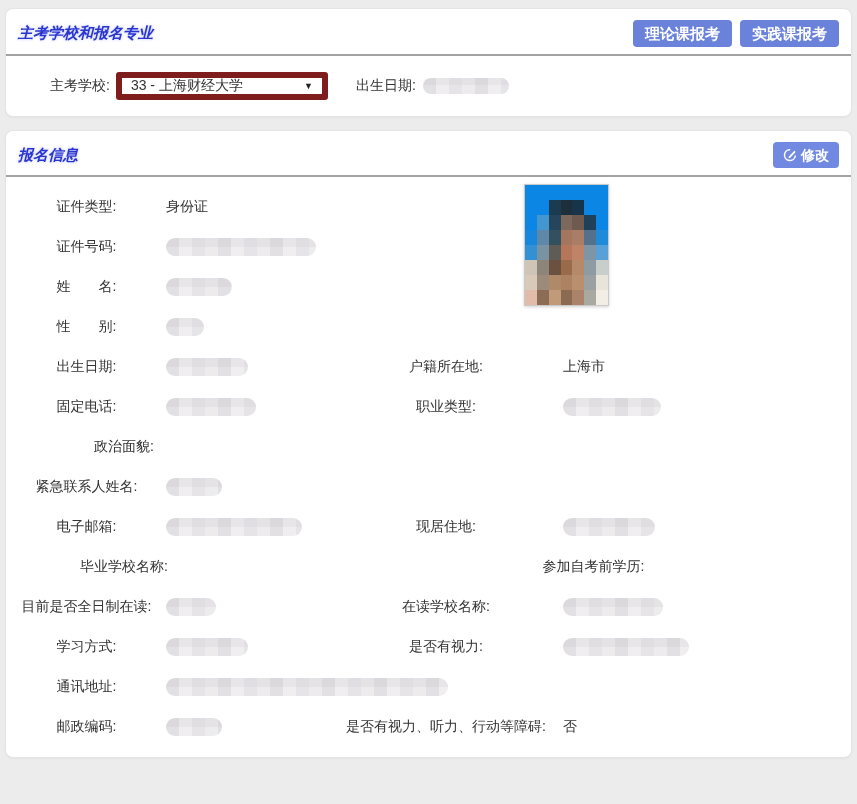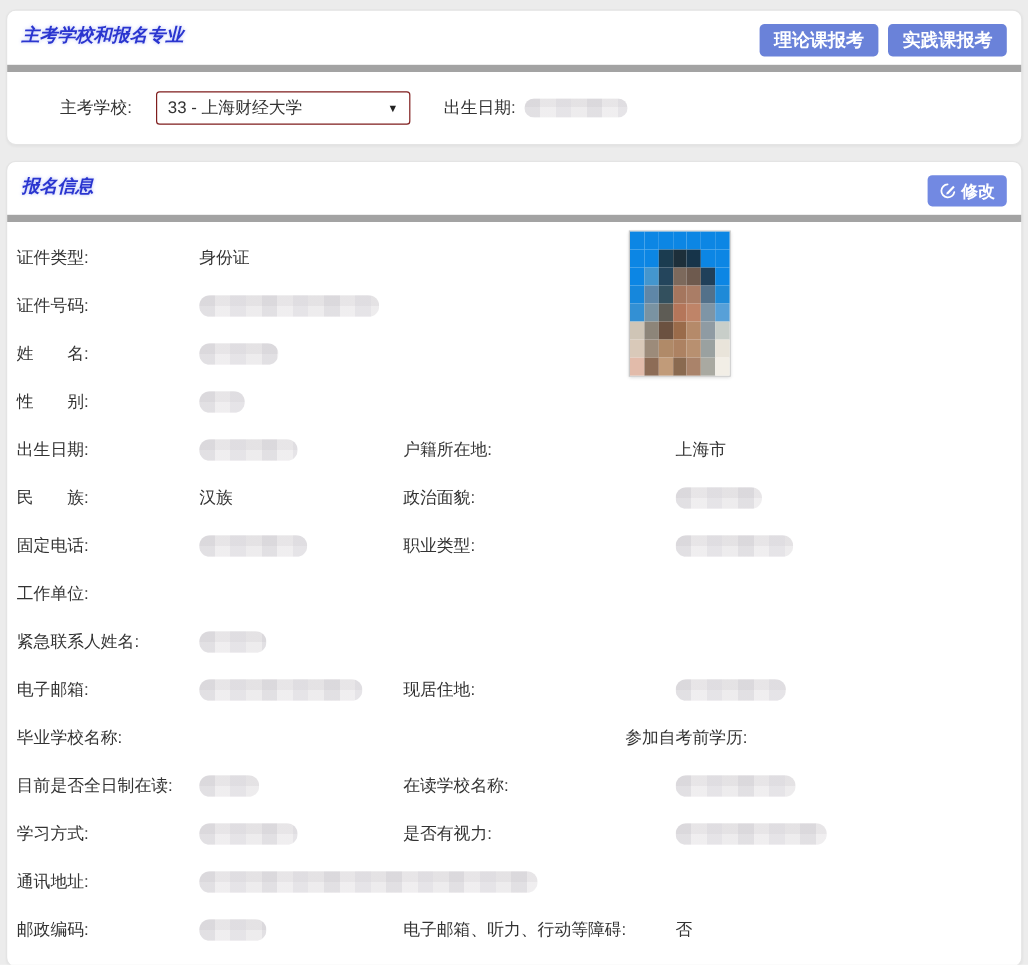--- a/index.html
+++ b/index.html
@@ -9,57 +9,57 @@
     font-family:"Liberation Sans", sans-serif;
     font-size:14px; color:#333;
   }
   .page { padding:8px 5px; display:flex; flex-direction:column; gap:13px; }
 
   .panel {
     background:#fff; border:1px solid #e4e4e4; border-radius:8px;
     box-shadow:0 1px 2px rgba(0,0,0,0.04);
   }
   .panel-header {
-    display:flex; justify-content:space-between; 
+    display:flex; justify-content:space-between; align-items:center;
     padding:11px 12px 7px 12px;
-    border-bottom:6px solid #a3a3a3;
+    border-bottom:2px solid #a3a3a3;
   }
   .panel-title {
     font-size:15px; font-weight:bold; font-style:italic;
     color:#2a35cf; text-shadow:0 0 3px rgba(90,110,240,0.45);
   }
   .header-buttons { display:flex; gap:8px; }
   .btn {
     border:none; border-radius:4px; color:#fff; background:#6a82d9;
     font-family:inherit; font-size:15px; font-weight:bold;
     padding:4px 12px; height:27px; line-height:19px; cursor:pointer;
     display:inline-flex; align-items:center; gap:4px;
   }
   .btn.edit { background:#7289e2; font-size:14px; height:26px; padding:4px 10px; }
   .edit-icon { display:inline-block; }
 
   
   .panel1-body { display:flex; align-items:center; padding:16px 10px 16px 44px; }
   .flabel1 { white-space:nowrap; }
   .select {
-    width:212px; height:28px; margin-left:20px;
-    border:1px solid #7f1d1d; border-radius:3px; background:#fff;
+    width:212px; height:28px; margin-left:6px;
+    border:6px solid #7f1d1d; border-radius:3px; background:#fff;
     display:flex; align-items:center; justify-content:space-between;
     padding:0 9px; cursor:pointer;
   }
   .select .arrow { font-size:9px; color:#222; }
   .major-label { margin-left:28px; }
 
   
   .panel2-body { position:relative; padding:10px 8px 10px 8px; }
   .form-row { display:flex; align-items:center; height:40px; }
   .cell { display:flex; align-items:center; }
   .cell.left  { width:322px; flex-shrink:0; }
   .cell.right { flex:1; }
-  .flabel { text-align:left; white-space:nowrap; flex-shrink:0; }
+  .flabel { text-align:center; white-space:nowrap; flex-shrink:0; }
   .cell.left  .flabel { width:145px; }
   .cell.right .flabel { width:220px; }
   .fvalue { margin-left:7px; white-space:nowrap; flex-shrink:0; }
 
   .redact {
     display:inline-block; height:18px; border-radius:9px;
     margin-left:7px; flex-shrink:0;
     background-color:#eae8ea;
     background-image:
       repeating-linear-gradient(90deg, rgba(213,211,216,0.55) 0 13px, rgba(238,236,238,0.45) 13px 26px, rgba(222,220,225,0.6) 26px 39px, rgba(232,230,232,0.4) 39px 52px),
@@ -205,41 +205,31 @@
             <span class="flabel">出生日期:</span>
             <span class="redact" style="width: 82px;"></span>
           </div>
           <div class="cell right">
             <span class="flabel">户籍所在地:</span>
             <span class="fvalue">上海市</span>
           </div>
         </div>
         <div class="form-row">
           <div class="cell left">
-            <span class="flabel">民　　族:</span>
-            <span class="fvalue">汉族</span>
-          </div>
-          <div class="cell right">
-            <span class="flabel">政治面貌:</span>
-            <span class="redact" style="width: 72px;"></span>
-          </div>
-        </div>
-        <div class="form-row">
-          <div class="cell left">
             <span class="flabel">固定电话:</span>
             <span class="redact" style="width: 90px;"></span>
           </div>
           <div class="cell right">
             <span class="flabel">职业类型:</span>
             <span class="redact" style="width: 98px;"></span>
           </div>
         </div>
         <div class="form-row">
           <div class="cell right">
-            <span class="flabel">工作单位:</span>
+            <span class="flabel">政治面貌:</span>
           </div>
         </div>
         <div class="form-row">
           <div class="cell left">
             <span class="flabel">紧急联系人姓名:</span>
             <span class="redact" style="width: 56px;"></span>
           </div>
         </div>
         <div class="form-row">
           <div class="cell left">
@@ -285,20 +275,20 @@
             <span class="redact" style="width: 282px;"></span>
           </div>
           <div class="cell right"></div>
         </div>
         <div class="form-row">
           <div class="cell left">
             <span class="flabel">邮政编码:</span>
             <span class="redact" style="width: 56px;"></span>
           </div>
           <div class="cell right">
-            <span class="flabel">电子邮箱、听力、行动等障碍:</span>
+            <span class="flabel">是否有视力、听力、行动等障碍:</span>
             <span class="fvalue">否</span>
           </div>
         </div>
       </div>
   </section>
 
 </div>
 
 </body></html>

